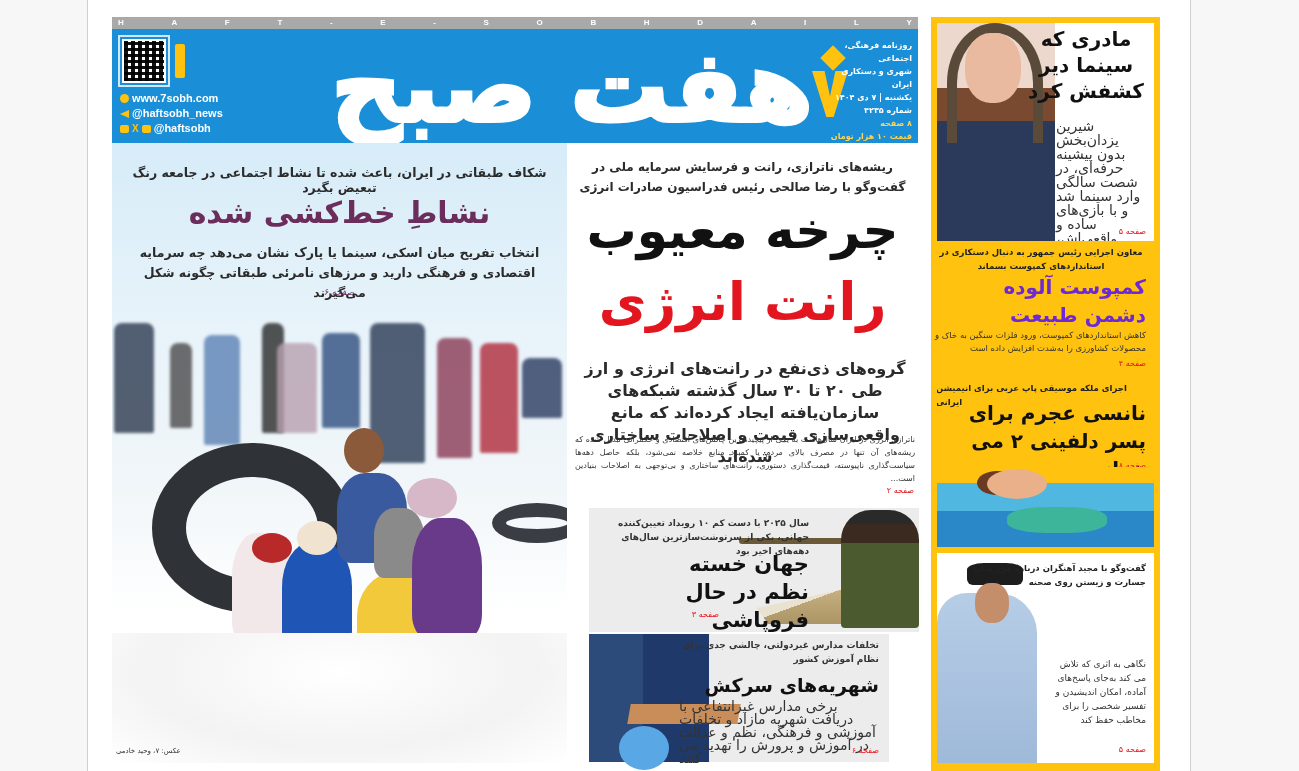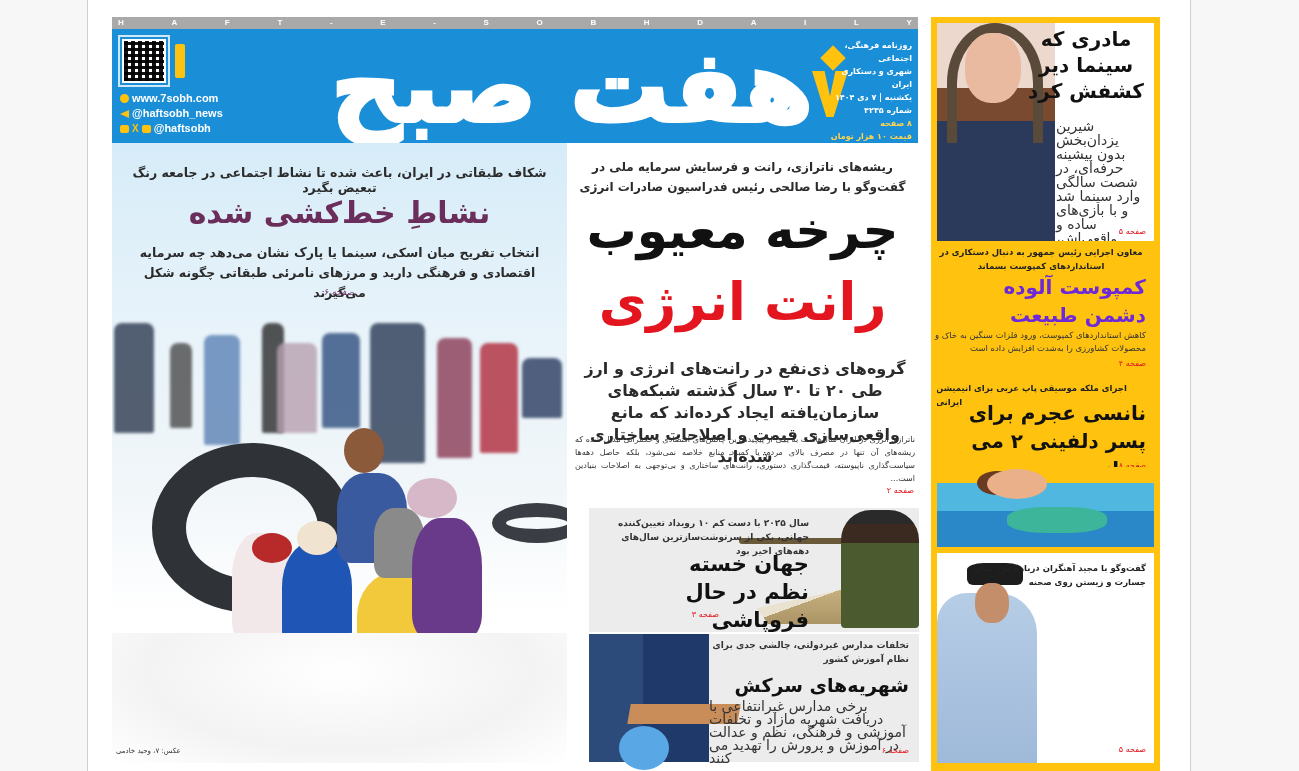--- a/index.html
+++ b/index.html
@@ -54,21 +54,21 @@
   .page-ref-c { top: 343px; right: 4px; font-size: 8px; color: #e3161f; direction: rtl; }
 
   .box-world { left: 501px; top: 508px; width: 330px; height: 124px; background: #ececec; }
   .world-kicker { top: 8px; right: 110px; width: 200px; font-size: 9px; font-weight: bold; color: #333; line-height: 14px; direction: rtl; text-align: right; }
   .world-title { top: 42px; right: 110px; width: 220px; font-size: 21px; font-weight: bold; color: #111; line-height: 28px; direction: rtl; text-align: right; }
   .world-ref { top: 102px; right: 200px; font-size: 8px; color: #e3161f; direction: rtl; }
   .missile { position: absolute; left: 168px; top: 76px; width: 110px; height: 40px; background: linear-gradient(160deg, transparent 30%, #e9e2cf 30%, #e9e2cf 45%, transparent 45%), linear-gradient(#c8b07a, #a58b57); clip-path: polygon(0 60%, 100% 0, 100% 100%, 10% 100%); opacity: .9; }
   .soldier { position: absolute; left: 252px; top: 2px; width: 78px; height: 118px; background: linear-gradient(#2a2a2a 0 12%, #3b2a20 12% 28%, #4b5a2f 28% 100%); border-radius: 30px 30px 4px 4px; }
   .rpg { position: absolute; left: 150px; top: 30px; width: 150px; height: 6px; background: #6b5a3a; border-radius: 3px; }
 
-  .box-school { left: 501px; top: 634px; width: 330px; height: 128px; background: #ececec; }
+  .box-school { left: 501px; top: 634px; width: 300px; height: 128px; background: #ececec; }
   .school-photo { position: absolute; left: 0; top: 0; width: 120px; height: 128px; background: linear-gradient(90deg, #2c4a7a 0 45%, #1f3a6a 45% 100%); }
   .school-photo .table { position: absolute; left: 40px; top: 70px; width: 110px; height: 20px; background: #c98d5a; transform: skewX(-10deg); }
   .school-photo .balloon { position: absolute; left: 30px; top: 92px; width: 50px; height: 44px; background: #5aa7e6; border-radius: 50%; }
   .school-kicker { top: 4px; right: 10px; width: 200px; font-size: 9px; font-weight: bold; color: #333; line-height: 14px; direction: rtl; text-align: right; }
   .school-title { top: 38px; right: 10px; width: 200px; font-size: 19px; font-weight: bold; color: #111; line-height: 26px; direction: rtl; text-align: right; }
   .school-body { top: 66px; right: 10px; width: 200px; font-size: 14px; color: #333; line-height: 13px; direction: rtl; text-align: left; }
   .school-ref { top: 112px; right: 10px; font-size: 8px; color: #e3161f; direction: rtl; }
 
   
   .right-col { left: 843px; top: 17px; width: 229px; height: 754px; background: #ffc20e; }
@@ -256,18 +256,19 @@
             <div class="fin"></div>
         </div>
       </div>
 
       <div class="r-inner theatre-box abs">
         <div class="man">
           <div class="hat"></div>
             <div class="face"></div>
         </div>
         <div class="abs theatre-kicker">گفت‌وگو با مجید آهنگران درباره مرز میان جسارت و زیستن روی صحنه</div>
+        <div class="abs theatre-body">نگاهی به اثری که تلاش می کند به‌جای پاسخ‌های آماده، امکان اندیشیدن و تفسیر شخصی را برای مخاطب حفظ کند</div>
         <div class="abs theatre-ref">صفحه ۵</div>
       </div>
     </div>
 
   </div>
 </div>
 
 </body></html>

